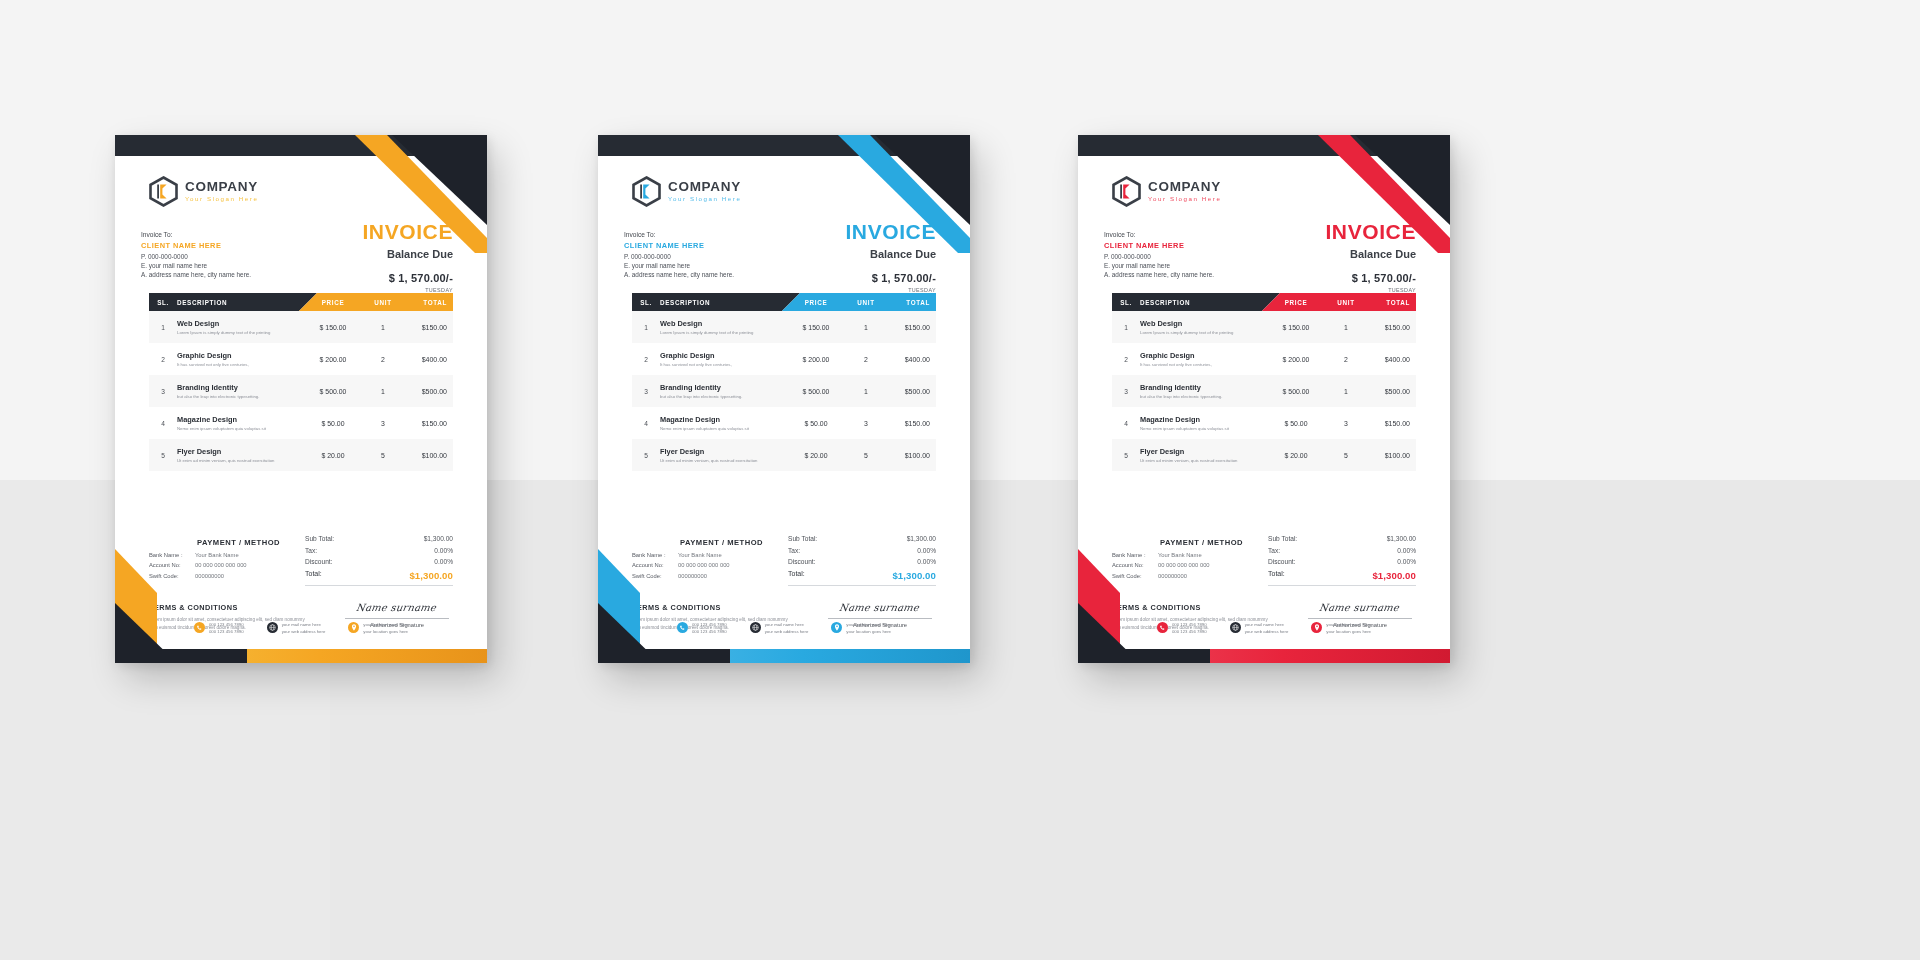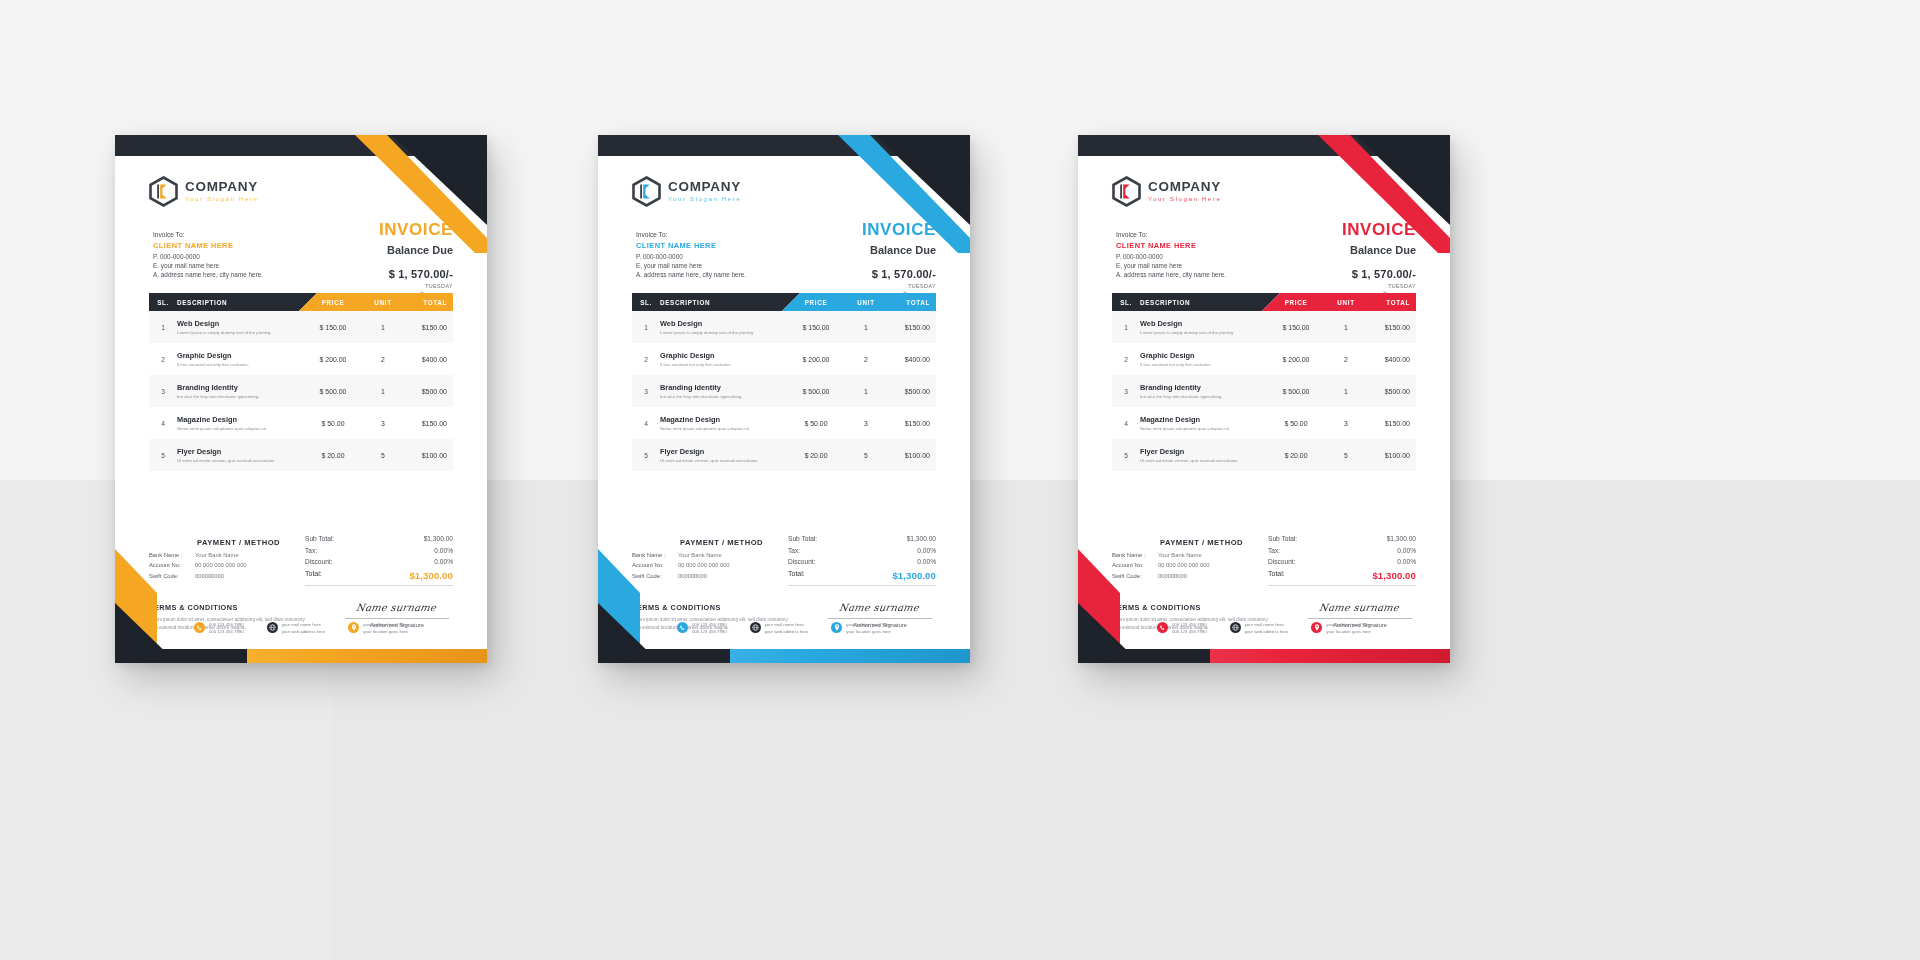--- a/index.html
+++ b/index.html
@@ -68,28 +68,28 @@
 
   
   .logo-row { position:absolute; left:34px; top:41px; display:flex; align-items:center; gap:7px; }
   .hexmark { width:29px; height:31px; position:relative; }
   .hexmark svg { display:block; }
   .logo-text { line-height:1; }
   .logo-name { font-size:13.5px; font-weight:bold; letter-spacing:.7px; color:#3a3f47; }
   .logo-slogan { font-size:6.2px; letter-spacing:1.55px; margin-top:2.5px; }
 
   
-  .invto { position:absolute; left:38px; top:95px; line-height:1.42; }
+  .invto { position:absolute; left:26px; top:95px; line-height:1.42; }
   .invto .lbl { font-size:6.6px; color:#44484f; }
   .invto .client { font-size:7.4px; font-weight:bold; letter-spacing:.45px; margin-top:2px; }
   .invto .ln { font-size:6.4px; color:#4c5058; }
 
   
   .invhead { position:absolute; right:34px; top:86px; text-align:right; }
-  .invhead .ttl { font-size:17px; font-weight:bold; letter-spacing:.6px; line-height:1;text-align:center; }
+  .invhead .ttl { font-size:21px; font-weight:bold; letter-spacing:.6px; line-height:1;text-align:center; }
   .invhead .bal { font-size:11px; color:#3c4047; margin-top:6px; font-weight:600; }
   .invhead .amt { font-size:11px; font-weight:bold; color:#2c3038; margin-top:12px; letter-spacing:.2px; }
   .invhead .day { font-size:5.4px; color:#6a6e76; margin-top:3px; letter-spacing:.4px; }
   .invhead .date { font-size:5.6px; color:#6a6e76; margin-top:1px; }
   .invhead .date sup { font-size:4px; }
 
   
   .tbl { position:absolute; left:34px; top:158px; width:304px; }
   .thead { position:relative; height:18px; display:flex; color:#fff; }
   .thead .bgdark {

